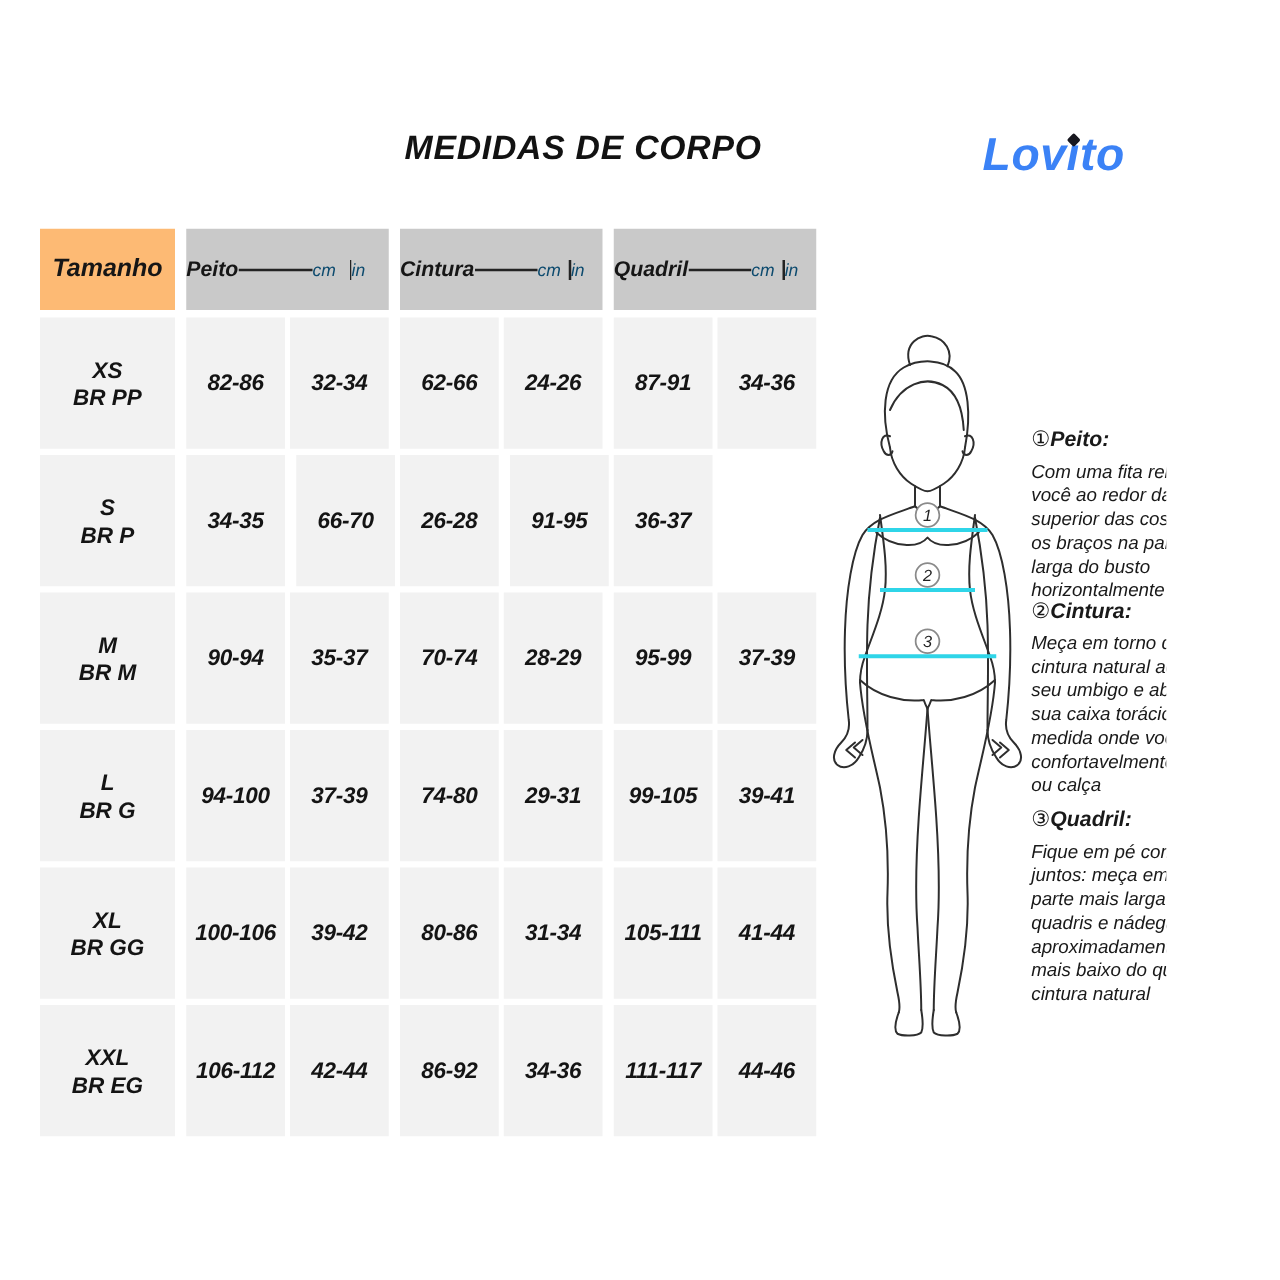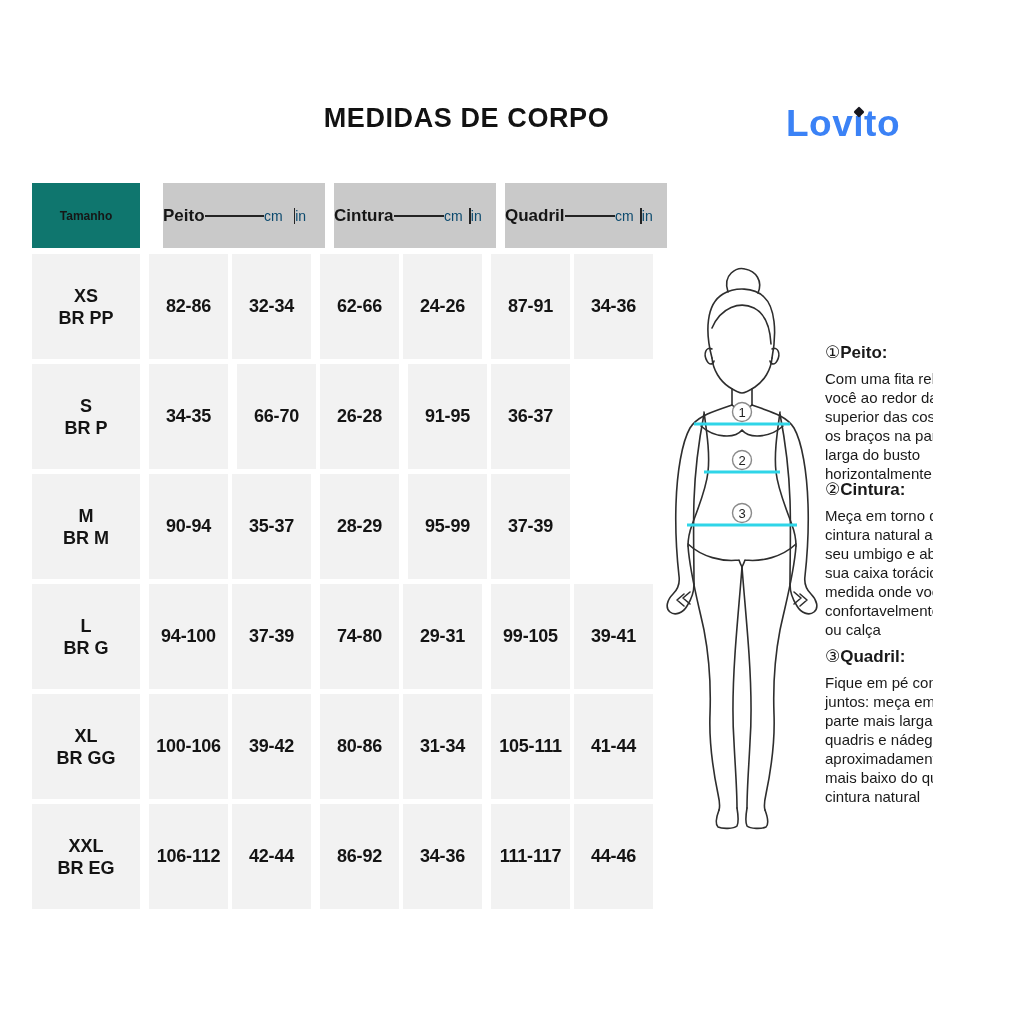--- a/index.html
+++ b/index.html
@@ -1,32 +1,32 @@
 <!DOCTYPE html>
 <html><head>
 <meta charset="utf-8">
 <style>
   html,body{margin:0;padding:0;}
   body{font-family:"Liberation Sans","DejaVu Sans",sans-serif;background:#ffffff;}
-  .page{position:relative;width:933px;height:1024px;background:#ffffff;overflow:hidden;}
+  .page{position:relative;width:933px;height:1024px;background:#ffffff;overflow:hidden;font-style:italic;}
 
   
   .title{position:absolute;left:0;right:0;top:103px;margin:0;text-align:center;
          font-size:27px;font-weight:800;letter-spacing:0.6px;color:#121212;}
   .brand{position:absolute;top:104px;right:33px;font-size:37px;font-weight:700;
          color:#3b82f6;letter-spacing:0.5px;line-height:1.1;}
   .iwrap{position:relative;display:inline-block;}
   .diamond{position:absolute;left:50%;margin-left:-4px;top:4px;width:8px;height:8px;
            background:#17171f;transform:rotate(45deg);border-radius:1.5px;}
 
   
   .table{position:absolute;left:32px;top:183px;}
   .thead{display:flex;margin-bottom:6px;}
-  .hcell-size{width:108px;height:65px;background:#0f766e;display:flex;align-items:center;
-              justify-content:center;font-weight:700;font-size:12px;color:#161616;margin-right:23px;}
+  .hcell-size{width:108px;height:65px;background:#fdba74;display:flex;align-items:center;
+              justify-content:center;font-weight:700;font-size:20px;color:#161616;margin-right:9px;}
   .hgroup{width:162px;height:65px;background:#c9c9c9;margin-right:9px;display:flex;
           flex-direction:row;align-items:center;justify-content:center;color:#161616;}
   .hgroup:last-child{margin-right:0;}
   .glabel{font-weight:700;font-size:17px;line-height:19px;}
   .gline{width:146px;height:2px;background:#232323;margin:3px 0 2px;}
   .gunits{display:flex;align-items:center;width:150px;}
   .unit{flex:1;text-align:left;font-size:14px;font-weight:400;color:#0c4a6e;}
   .vdiv{width:1.5px;height:16px;background:#232323;}
 
   .trow{display:flex;margin-bottom:5px;}
@@ -114,20 +114,21 @@
       <div class="cell val">36-37</div>
     </div>
 
     <div class="trow">
       <div class="cell size-cell">
         <div>M</div>
         <div>BR M</div>
       </div>
       <div class="cell val mr4">90-94</div>
       <div class="cell val mr9">35-37</div>
+      <div class="cell val mr4">70-74</div>
       <div class="cell val mr9">28-29</div>
       <div class="cell val mr4">95-99</div>
       <div class="cell val">37-39</div>
     </div>
 
     <div class="trow">
       <div class="cell size-cell">
         <div>L</div>
         <div>BR G</div>
       </div>

